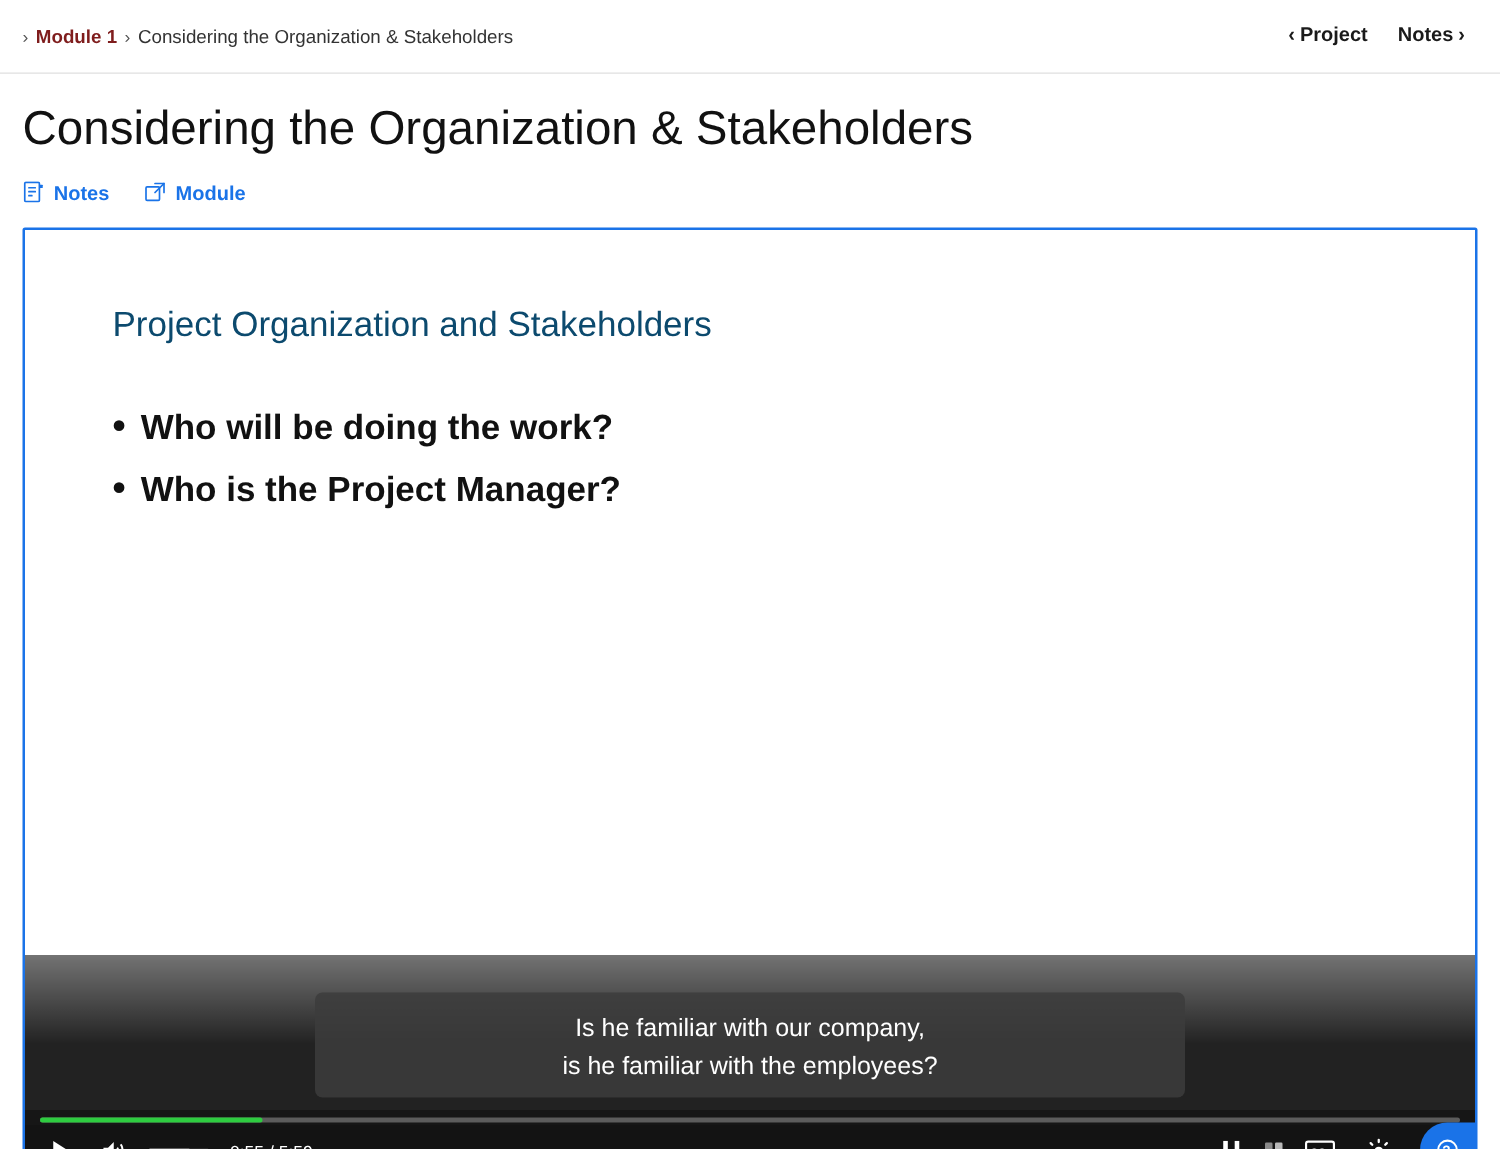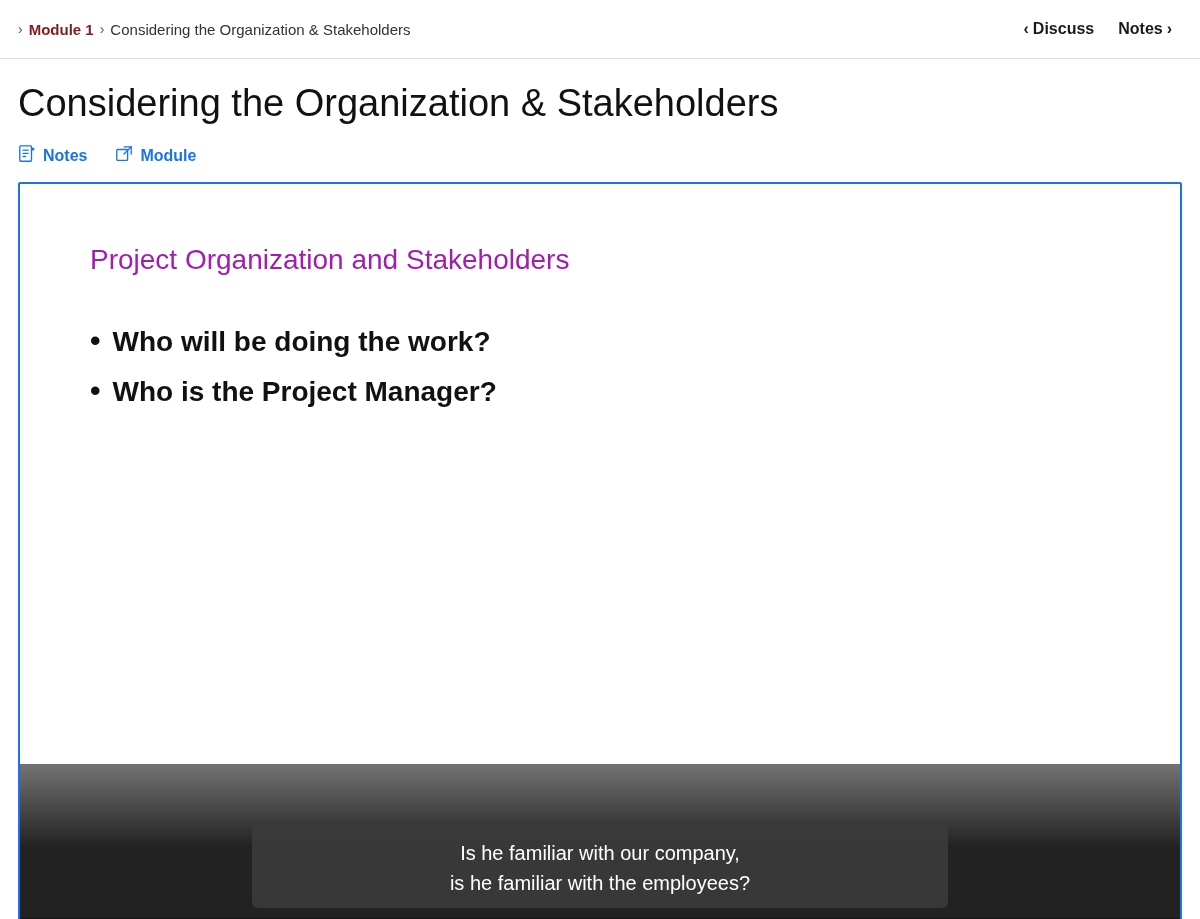--- a/index.html
+++ b/index.html
@@ -109,21 +109,21 @@
     
     .slide-content {
       background: #fff;
       min-height: 580px;
       padding: 60px 70px 30px 70px;
       position: relative;
     }
     .slide-title {
       font-size: 28px;
       font-weight: 400;
-      color: #a21caf;
+      color: #0c4a6e;
       margin-bottom: 50px;
     }
     .slide-bullets {
       list-style: none;
       padding: 0;
     }
     .slide-bullets li {
       font-size: 28px;
       font-weight: 700;
       color: #111;
@@ -260,21 +260,21 @@
 <div class="breadcrumb">
   <div class="breadcrumb-left">
     <span class="breadcrumb-chevron">›</span>
     <a class="breadcrumb-link">Module 1</a>
     <span class="breadcrumb-chevron">›</span>
     <span class="breadcrumb-current">Considering the Organization &amp; Stakeholders</span>
   </div>
   <div class="breadcrumb-nav">
     <button class="nav-btn">
       <span class="chevron">‹</span>
-      <span>Discuss</span>
+      <span>Project</span>
     </button>
     <button class="nav-btn">
       <span>Notes</span>
       <span class="chevron">›</span>
     </button>
   </div>
 </div>
 
 <h1 class="page-title">Considering the Organization &amp; Stakeholders</h1>
 
@@ -315,21 +315,21 @@
       </li>
       <li>
         <span>Who is the Project Manager?</span>
       </li>
     </ul>
   </div>
 
   <div class="video-controls-area">
 
     <div style="background: rgba(0,0,0,0.55); padding: 30px 0 0 0; position: relative;">
-      <div style="display:flex; justify-content:center; margin-bottom:0;margin-top:30px;">
+      <div style="display:flex; justify-content:center; margin-bottom:0;">
         <div class="subtitle-bar">
           <div>Is he familiar with our company,</div>
           <div>is he familiar with the employees?</div>
         </div>
       </div>
     </div>
 
     <div class="progress-bar-row">
       <div class="progress-track">
         <div class="progress-fill" style="width: 15.7%;"></div>

